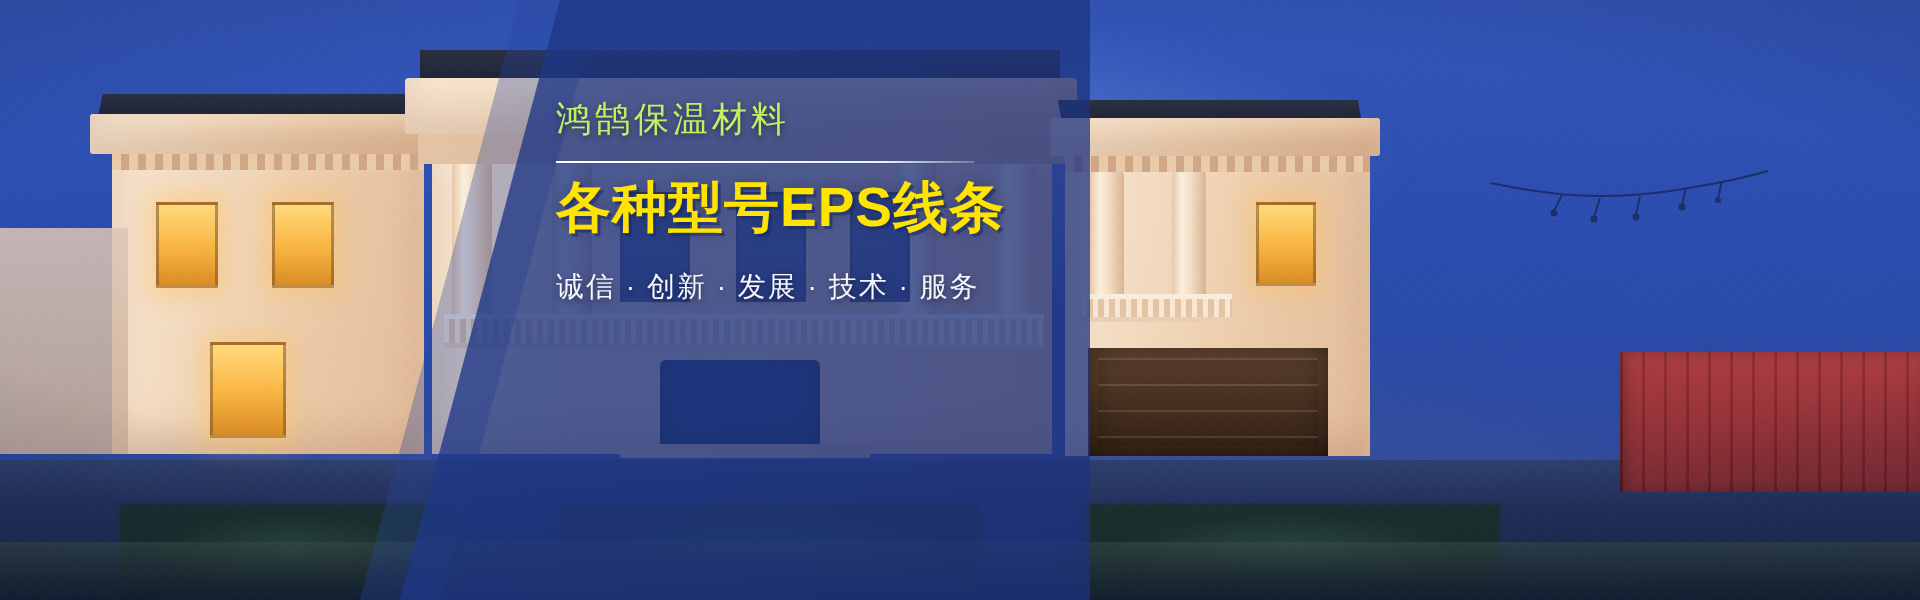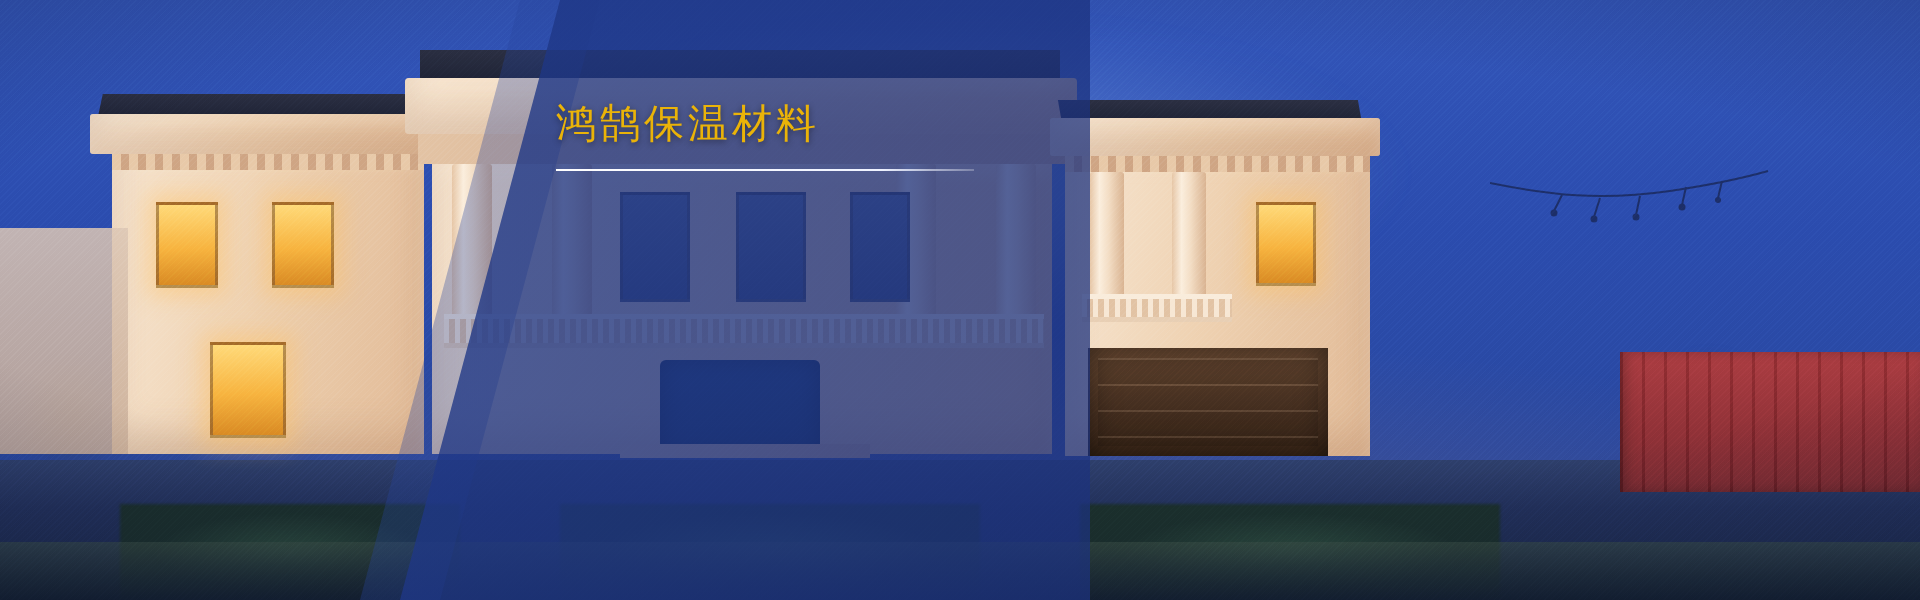--- a/index.html
+++ b/index.html
@@ -135,22 +135,22 @@
     clip-path:polygon(520px 0, 600px 0, 440px 600px, 360px 600px);
     pointer-events:none;
   }
 
   
   .content{
     position:absolute;left:556px;top:96px;width:520px;
     color:#fff;
   }
   .brand{
-    font-size:40px;letter-spacing:4px;font-weight:400;
-    color:#eab308;
+    font-size:35px;letter-spacing:4px;font-weight:400;
+    color:#bef264;
     text-shadow:0 2px 6px rgba(0,0,0,.45);
     white-space:nowrap;
   }
   .rule{
     margin-top:18px;margin-bottom:14px;
     height:2px;width:418px;
     background:linear-gradient(90deg,#ffffff 0%, #eef2ff 78%, rgba(255,255,255,.25) 100%);
   }
   .headline{
     font-weight:700;
@@ -242,15 +242,17 @@
 
   <div class="texture"></div>
   <div class="vignette"></div>
 
   <div class="overlay-panel-2"></div>
   <div class="overlay-panel"></div>
 
   <div class="content">
     <div class="brand">鸿鹄保温材料</div>
     <div class="rule"></div>
+    <div class="headline l1">各种型号EPS线条</div>
+    <div class="tagline">诚信 · 创新 · 发展 · 技术 · 服务</div>
   </div>
 
 </div>
 
 </body></html>

